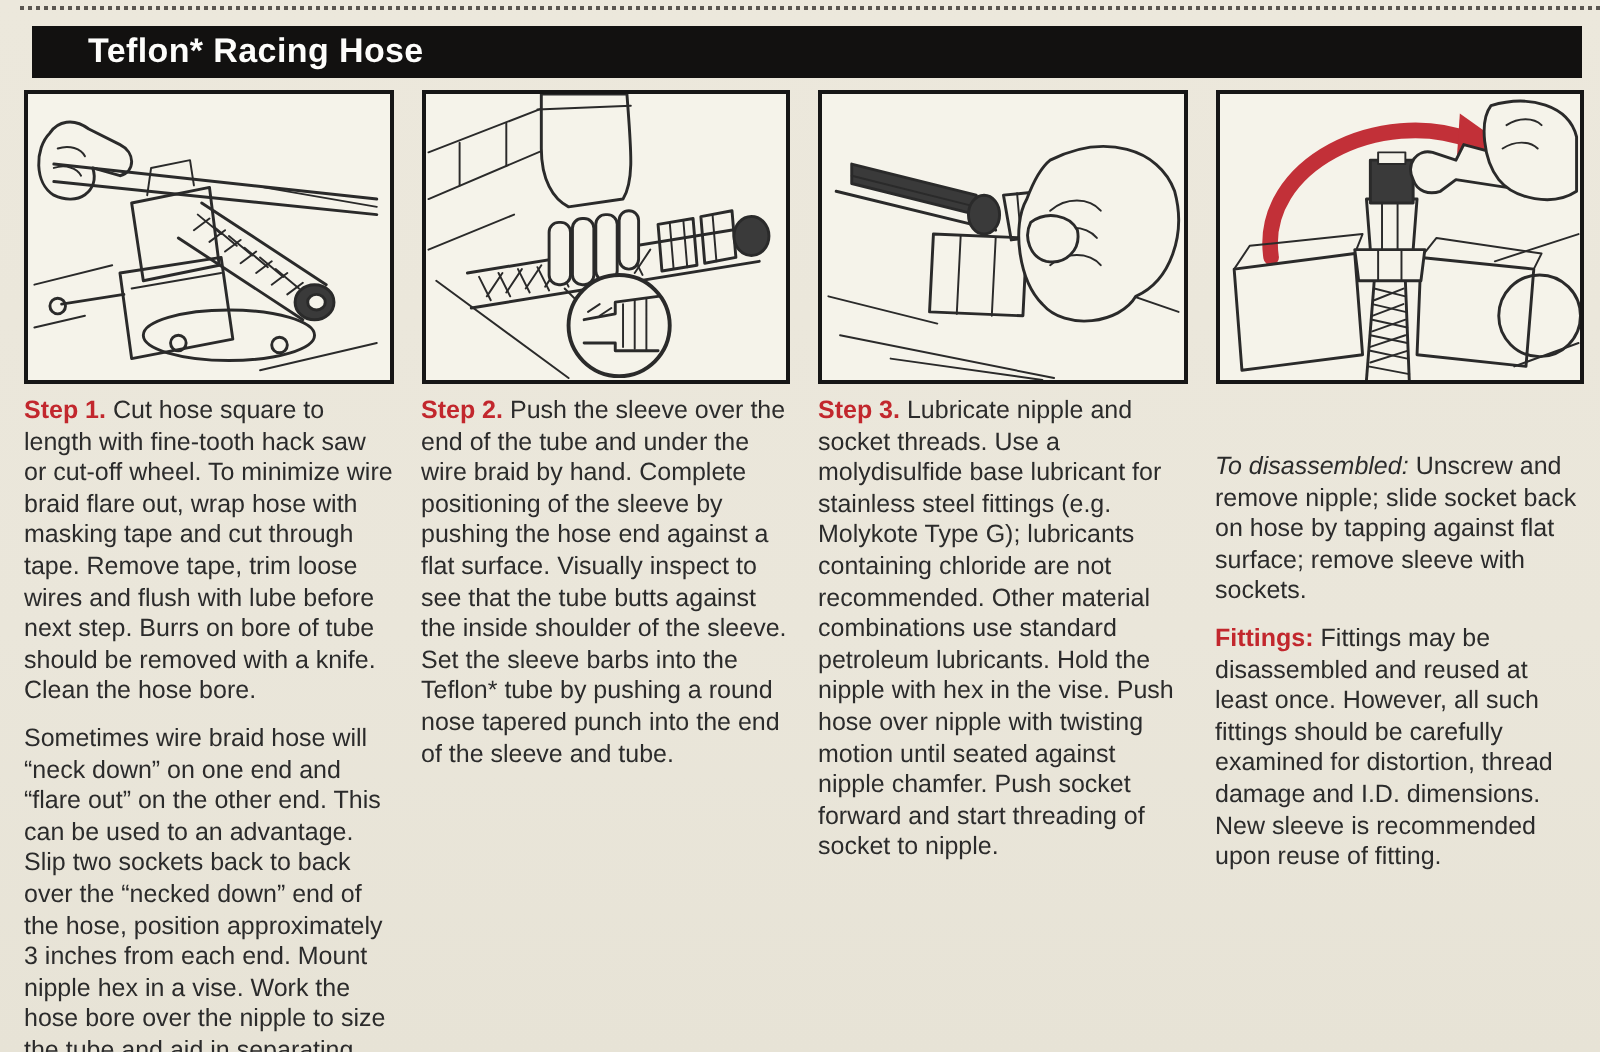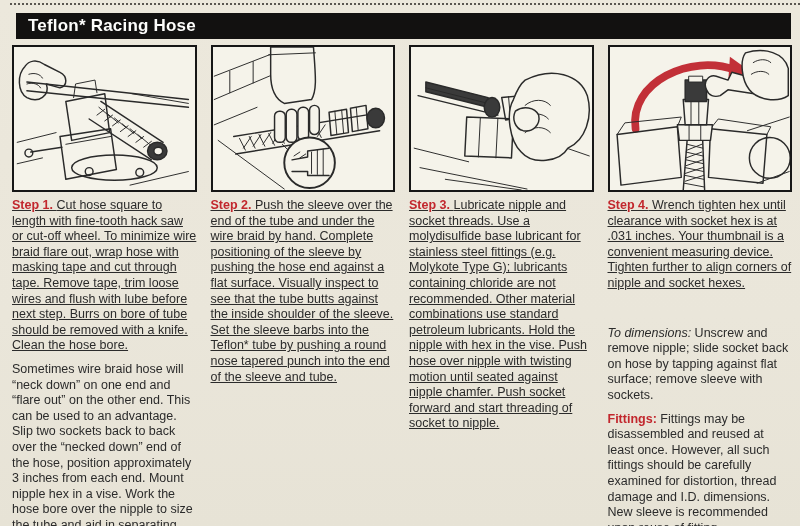--- a/index.html
+++ b/index.html
@@ -11,40 +11,40 @@
     position:relative;
   }
   .page{position:absolute;inset:0;background:linear-gradient(180deg,#ece8dc 0%,#eae6da 60%,#e7e3d6 100%);}
   .perforation{
     position:absolute;top:3px;left:10px;right:0;height:0;
     border-top:2px dotted #5a5650;
   }
   .title-bar{
     position:absolute;top:13px;left:16px;right:9px;height:26px;
     background:#121110;color:#fdfdfb;
-    display:flex;align-items:center;
+    display:flex;align-items:center;padding-left:16px;
   }
   .title-bar span{
     font-weight:bold;font-size:17px;letter-spacing:0.2px;padding-left:12px;
   }
   .columns{
     position:absolute;top:45px;left:12px;right:8px;bottom:0;
     display:grid;grid-template-columns:repeat(4,1fr);column-gap:14px;
   }
   .col{font-size:12.5px;line-height:15.6px;}
   .figure-box{
     height:147px;
     background:#f5f3ea;
     border:2px solid #161616;
     box-sizing:border-box;
     overflow:hidden;
   }
   .figure-box svg{display:block;width:100%;height:100%;}
   .col p{margin:8px 0 0 0;}
-  .col p.first{margin-top:6px;text-decoration:underline;}
+  .col p.first{margin-top:6px;}
   .red{color:#c2272d;}
   .bold{font-weight:bold;}
   .it{font-style:italic;}
   .gap-top{margin-top:34px !important;}
   
   .art path,.art line,.art circle,.art ellipse,.art rect,.art polygon{
     stroke:#2a2a2a;stroke-width:1.5;fill:none;stroke-linecap:round;stroke-linejoin:round;
   }
   .art .fill-dark{fill:#3a3a3a;stroke:#2a2a2a;}
   .art .fill-light{fill:#f5f3ea;}
@@ -204,20 +204,19 @@
           <path class="thin" d="M82,54 L82,80 M90,54 L90,80"></path>
           <path class="fill-dark" d="M76,34 L98,34 L98,56 L76,56 Z"></path>
           <path class="fill-light thin" d="M80,30 L94,30 L94,36 L80,36 Z"></path>
 
           <path class="fill-light" d="M98,44 C94,36 100,28 108,30 L120,34 L124,26 L176,40 L172,52 L120,44 L112,50 C106,52 100,50 98,44 Z"></path>
 
           <path class="fill-light" d="M138,6 C158,0 178,6 182,22 L182,50 C170,58 150,54 142,44 C134,34 132,14 138,6 Z"></path>
           <path class="thin" d="M146,16 C152,12 160,12 164,16 M144,28 C150,24 158,24 162,28"></path>
         </svg>
       </div>
-      <p class="first"><span class="red bold">Step 4.</span> <span>Wrench tighten hex until clearance with socket hex is at .031 inches. Your thumbnail is a convenient measuring device. Tighten further to align corners of nipple and socket hexes.</span></p>
-      <p class="gap-top"><span class="it">To dimensions:</span> <span>Unscrew and remove nipple; slide socket back on hose by tapping against flat surface; remove sleeve with sockets.</span></p>
+      <p class="gap-top"><span class="it">To disassembled:</span> <span>Unscrew and remove nipple; slide socket back on hose by tapping against flat surface; remove sleeve with sockets.</span></p>
       <p><span class="red bold">Fittings:</span> <span>Fittings may be disassembled and reused at least once. However, all such fittings should be carefully examined for distortion, thread damage and I.D. dimensions. New sleeve is recommended upon reuse of fitting.</span></p>
 
     </div>
 
   </div>
 </div>
 
 </body></html>

